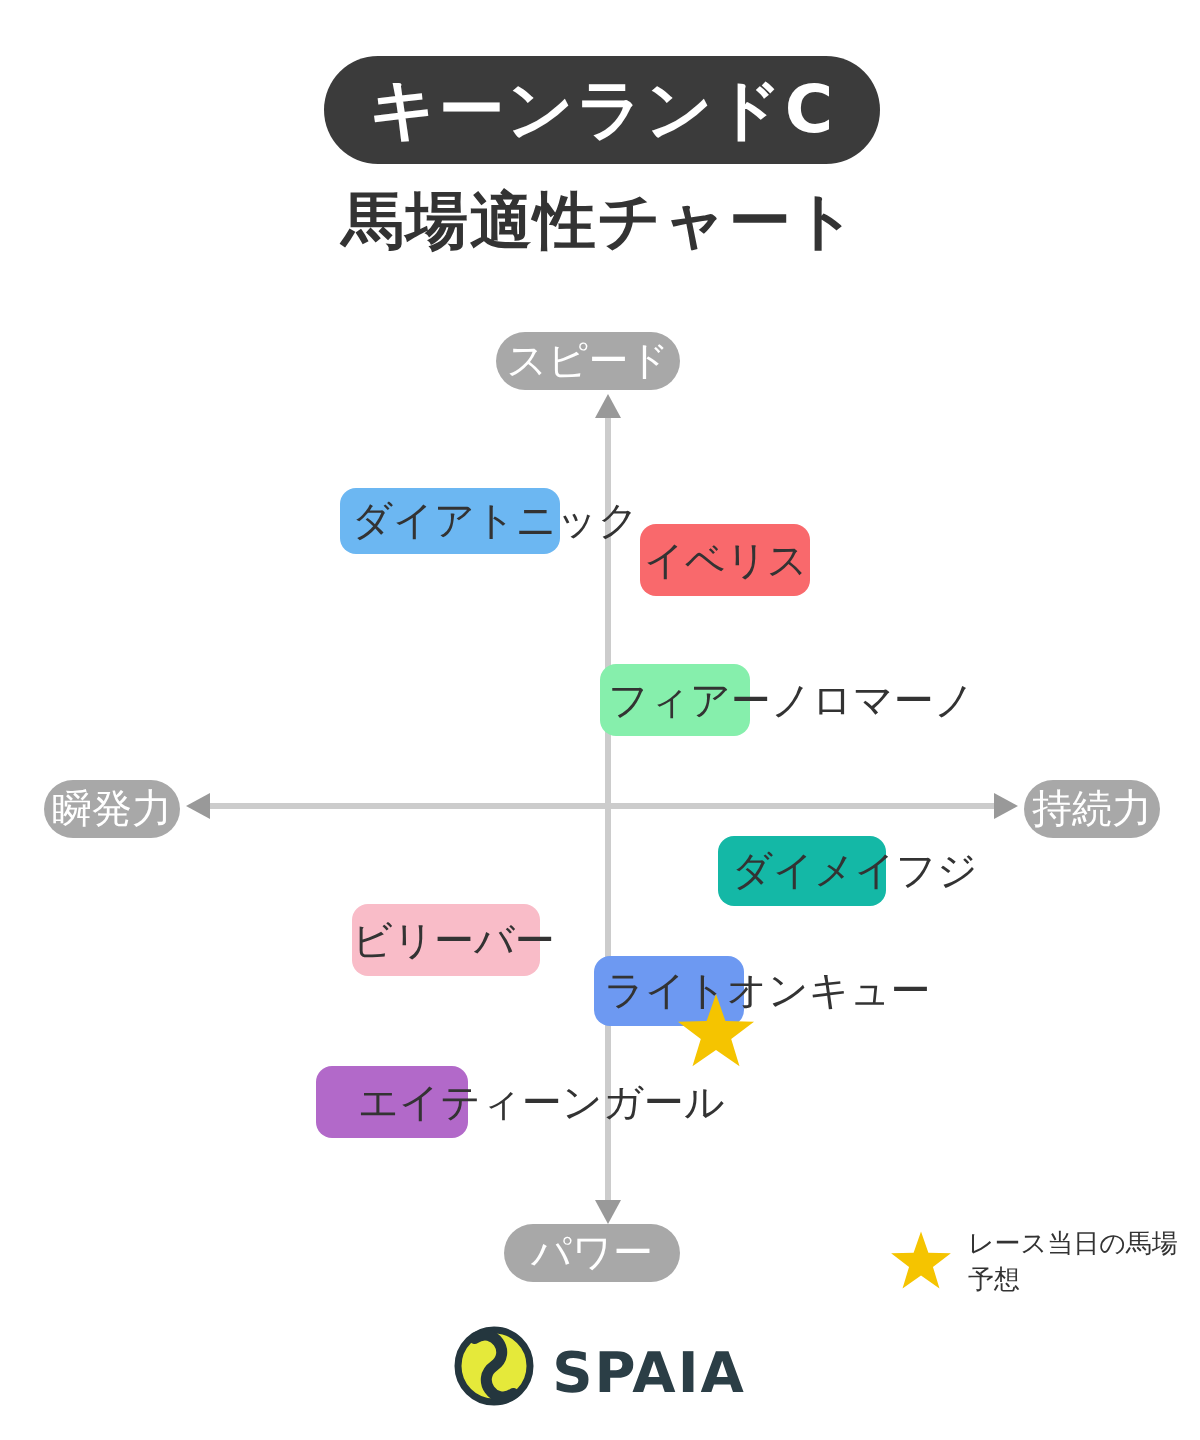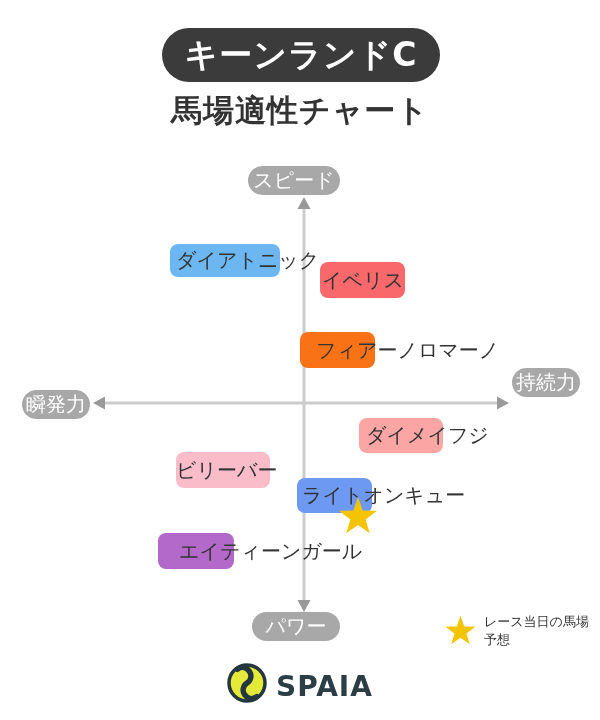--- a/index.html
+++ b/index.html
@@ -27,21 +27,21 @@
 
   
   .axis-pill {
     position:absolute; background: var(--axis-pill-bg); color: var(--axis-pill-text);
     border-radius:15px; text-align:center; font-size:20px; font-weight:500;
     z-index:2;
   }
   .axis-pill.top    { left:248px; top:166px; width:92px; height:29px; line-height:29px; }
   .axis-pill.bottom { left:252px; top:612px; width:88px; height:29px; line-height:29px; }
   .axis-pill.left   { left:22px;  top:390px; width:68px; height:29px; line-height:29px; }
-  .axis-pill.right  { left:512px; top:368px; width:68px; height:29px; line-height:29px; }
+  .axis-pill.right  { left:512px; top:390px; width:68px; height:29px; line-height:29px; }
 
   .axes-svg { position:absolute; left:0; top:0; width:600px; height:720px; z-index:1; }
 
   
   .horse-box {
     position:absolute; border-radius:8px; color: var(--label-text);
     font-size:20px; font-weight:500; white-space:nowrap; z-index:3;
   }
 
   .star-marker { position:absolute; left:337px; top:496px; width:42px; height:42px; z-index:4; }
@@ -73,22 +73,22 @@
     <polygon points="509,403 497,396.5 497,409.5" fill="var(--axis-arrow)"></polygon>
   </svg>
 
   <div class="axis-pill top">スピード</div>
   <div class="axis-pill bottom">パワー</div>
   <div class="axis-pill left">瞬発力</div>
   <div class="axis-pill right">持続力</div>
 
   <div class="horse-box" style="left: 170px; top: 244px; width: 110px; height: 33px; line-height: 33px; padding-left: 6px; background: rgb(108, 183, 242);">ダイアトニック</div>
   <div class="horse-box" style="left: 320px; top: 262px; width: 85px; height: 36px; line-height: 36px; padding-left: 2px; background: rgb(249, 105, 108);">イベリス</div>
-  <div class="horse-box" style="left: 300px; top: 332px; width: 75px; height: 36px; line-height: 36px; padding-left: 16px; background: #f97316;">フィアーノロマーノ</div>
-  <div class="horse-box" style="left: 359px; top: 418px; width: 84px; height: 35px; line-height: 35px; padding-left: 7px; background: #fca5a5;">ダイメイフジ</div>
+  <div class="horse-box" style="left: 300px; top: 332px; width: 75px; height: 36px; line-height: 36px; padding-left: 4px; background: #86efac;">フィアーノロマーノ</div>
+  <div class="horse-box" style="left: 359px; top: 418px; width: 84px; height: 35px; line-height: 35px; padding-left: 7px; background: #14b8a6;">ダイメイフジ</div>
   <div class="horse-box" style="left: 176px; top: 452px; width: 94px; height: 36px; line-height: 36px; background: rgb(249, 188, 200);">ビリーバー</div>
   <div class="horse-box" style="left: 297px; top: 478px; width: 75px; height: 35px; line-height: 35px; padding-left: 5px; background: rgb(109, 153, 242);">ライトオンキュー</div>
   <div class="horse-box" style="left: 158px; top: 533px; width: 76px; height: 36px; line-height: 36px; padding-left: 21px; background: rgb(178, 105, 201);">エイティーンガール</div>
 
   <svg class="star-marker" viewBox="-1.05 -1.05 2.1 2.1" xmlns="http://www.w3.org/2000/svg">
     <polygon fill="var(--star)" points="0,-1 0.235,-0.324 0.951,-0.309 0.38,0.124 0.588,0.809 0,0.4 -0.588,0.809 -0.38,0.124 -0.951,-0.309 -0.235,-0.324"></polygon>
   </svg>
 
   <div class="legend">
     <svg class="legend-star" viewBox="-1.05 -1.05 2.1 2.1" xmlns="http://www.w3.org/2000/svg">

